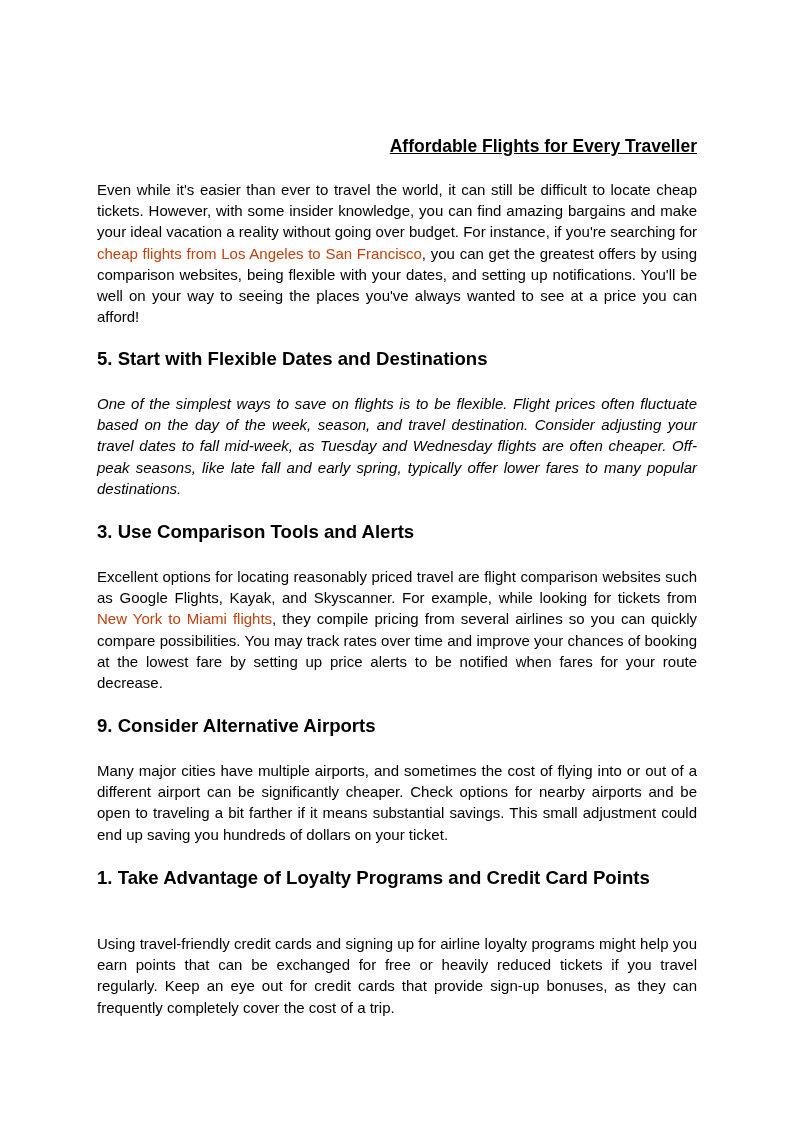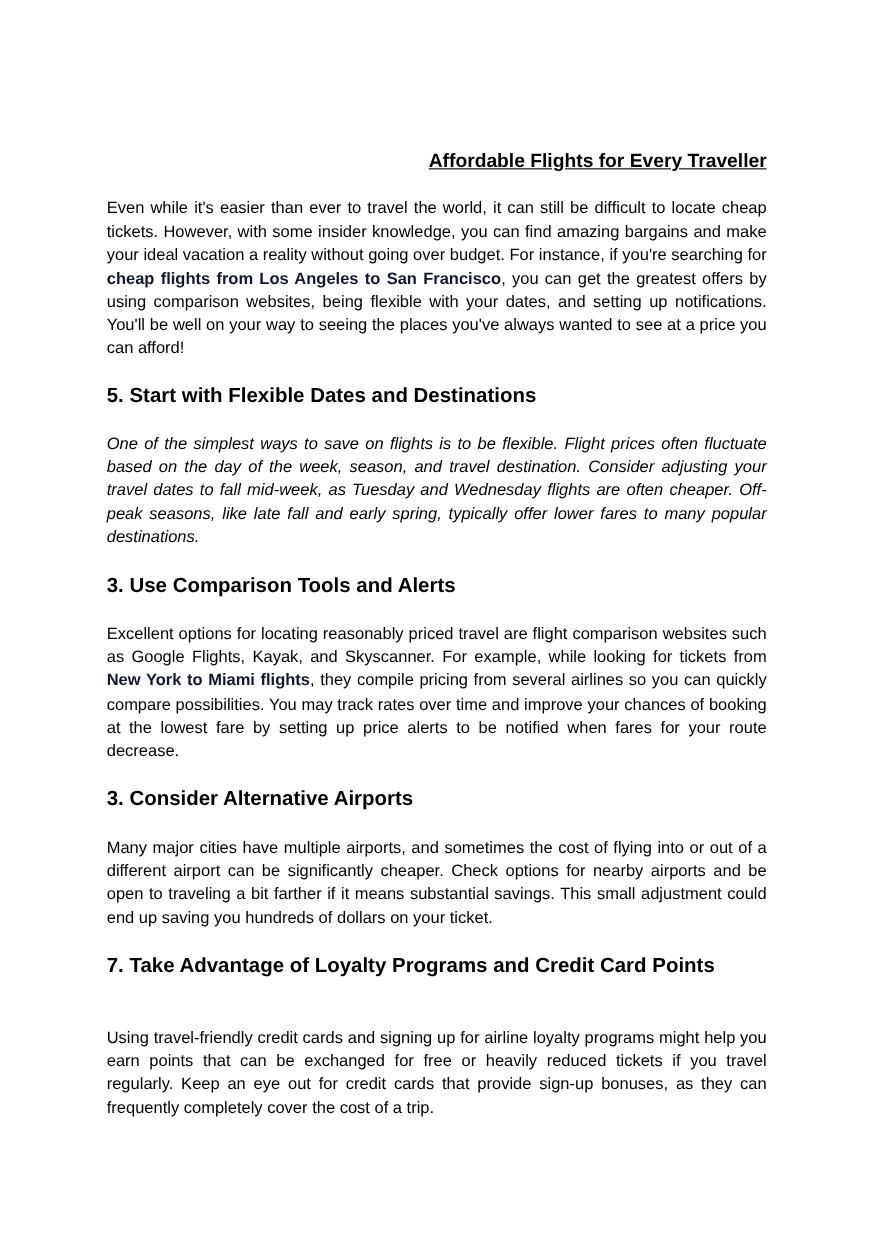--- a/index.html
+++ b/index.html
@@ -46,22 +46,22 @@
     .heading {
       position: absolute;
       left: 0;
       width: 600px;
       margin: 0;
       font-weight: bold;
       font-size: 18.6px;
       line-height: 24px;
     }
     .link {
-      color: #0f172a;
-      font-weight: bold;
+      color: #c2410c;
+      font-weight: normal;
       text-decoration: none;
       cursor: pointer;
     }
     #intro { top: 179px; }
     #h1 { top: 347px; }
     #p1 { top: 393px; font-style: italic; }
     #h2 { top: 520px; }
     #p2 { top: 566px; }
     #h3 { top: 714px; }
     #p3 { top: 760px; }
@@ -76,19 +76,19 @@
   <h1 class="title">Affordable Flights for Every Traveller</h1>
 
   <p class="para" id="intro"><span>Even while it's easier than ever to travel the world, it can still be difficult to locate cheap tickets. However, with some insider knowledge, you can find amazing bargains and make your ideal vacation a reality without going over budget. For instance, if you're searching for </span><a class="link">cheap flights from Los Angeles to San Francisco</a><span>, you can get the greatest offers by using comparison websites, being flexible with your dates, and setting up notifications. You'll be well on your way to seeing the places you've always wanted to see at a price you can afford!</span></p>
 
   <h2 class="heading" id="h1">5. Start with Flexible Dates and Destinations</h2>
   <p class="para" id="p1">One of the simplest ways to save on flights is to be flexible. Flight prices often fluctuate based on the day of the week, season, and travel destination. Consider adjusting your travel dates to fall mid-week, as Tuesday and Wednesday flights are often cheaper. Off-peak seasons, like late fall and early spring, typically offer lower fares to many popular destinations.</p>
 
   <h2 class="heading" id="h2">3. Use Comparison Tools and Alerts</h2>
   <p class="para" id="p2"><span>Excellent options for locating reasonably priced travel are flight comparison websites such as Google Flights, Kayak, and Skyscanner. For example, while looking for tickets from </span><a class="link">New York to Miami flights</a><span>, they compile pricing from several airlines so you can quickly compare possibilities. You may track rates over time and improve your chances of booking at the lowest fare by setting up price alerts to be notified when fares for your route decrease.</span></p>
 
-  <h2 class="heading" id="h3">3. Consider Alternative Airports</h2>
+  <h2 class="heading" id="h3">9. Consider Alternative Airports</h2>
   <p class="para" id="p3">Many major cities have multiple airports, and sometimes the cost of flying into or out of a different airport can be significantly cheaper. Check options for nearby airports and be open to traveling a bit farther if it means substantial savings. This small adjustment could end up saving you hundreds of dollars on your ticket.</p>
 
-  <h2 class="heading" id="h4">7. Take Advantage of Loyalty Programs and Credit Card Points</h2>
+  <h2 class="heading" id="h4">1. Take Advantage of Loyalty Programs and Credit Card Points</h2>
   <p class="para" id="p4">Using travel-friendly credit cards and signing up for airline loyalty programs might help you earn points that can be exchanged for free or heavily reduced tickets if you travel regularly. Keep an eye out for credit cards that provide sign-up bonuses, as they can frequently completely cover the cost of a trip.</p>
 
 </div>
 
 </body></html>

